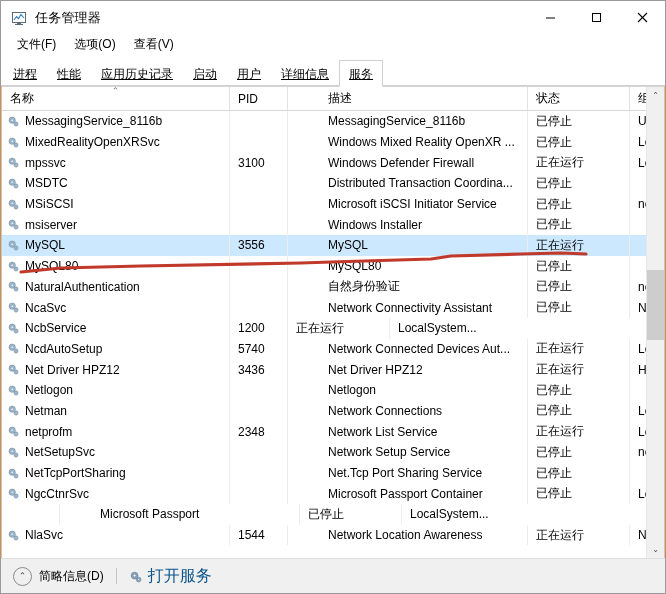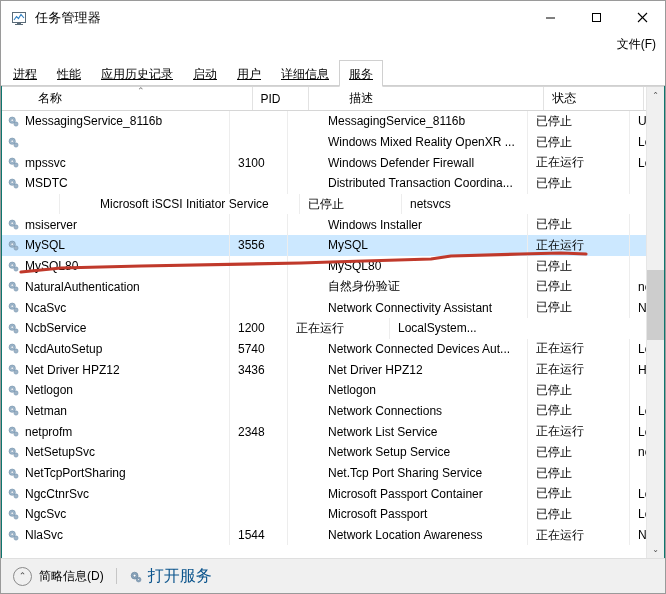--- a/index.html
+++ b/index.html
@@ -7,21 +7,21 @@
     width:666px;height:594px;overflow:hidden;
     background:#ffffff;
     font-family:"Liberation Sans","DejaVu Sans",sans-serif;
     font-size:12px;color:#000;
     -webkit-font-smoothing:antialiased;
   }
   .window{
     position:absolute;inset:0;
     border:1px solid #9a9a9a;
     box-sizing:border-box;
-    background:#0f766e;
+    background:#fdba74;
     display:flex;flex-direction:column;
   }
   
   .titlebar{
     height:33px;min-height:33px;
     background:#ffffff;
     display:flex;align-items:center;
     position:relative;
   }
   .title-icon{
@@ -32,21 +32,21 @@
   .title-text{font-size:13px;color:#000;letter-spacing:.2px;}
   .wincontrols{position:absolute;right:0;top:0;height:33px;display:flex;}
   .wc{
     width:46px;height:33px;display:flex;align-items:center;justify-content:center;
     background:#ffffff;
   }
   .wc svg{display:block;}
   
   .menubar{
     height:22px;min-height:22px;background:#ffffff;
-    display:flex;align-items:flex-end;padding-left:7px;flex-direction:column;
+    display:flex;align-items:flex-start;padding-left:7px;
   }
   .menu-item{
     padding:2px 9px;font-size:12px;color:#000;white-space:nowrap;
   }
   
   .tabstrip{
     height:30px;min-height:30px;background:#ffffff;
     display:flex;align-items:flex-end;padding-left:2px;
     position:relative;
     text-decoration:underline;
@@ -65,21 +65,21 @@
     height:27px;line-height:26px;margin-bottom:-1px;
   }
   
   .listwrap{
     flex:1;margin:0 1px 0 1px;background:#ffffff;
     border-top:1px solid #d6d6d6;
     display:flex;flex-direction:column;position:relative;overflow:hidden;
   }
   .headerrow{
     height:23px;min-height:23px;display:flex;background:#ffffff;
-    border-bottom:1px solid #d6d6d6;position:relative;padding-left:28px;
+    border-bottom:1px solid #d6d6d6;position:relative;
   }
   .hcell{
     display:flex;align-items:center;font-size:12px;color:#000;
     padding-left:8px;box-sizing:border-box;position:relative;
     border-right:1px solid #e2e2e2;height:100%;
   }
   .hcell .sortmark{
     position:absolute;left:50%;top:0px;transform:translateX(-50%);
     font-size:9px;color:#777;line-height:9px;
   }
@@ -234,20 +234,21 @@
         <div class="row">
           <div class="cell c-name">
             <span class="svc-icon">
               <svg width="13" height="13" viewBox="0 0 14 14">
                 <circle cx="5.6" cy="5.6" r="3.4" fill="#9fb8cd" stroke="#6a87a1" stroke-width="0.6"></circle>
                 <circle cx="5.6" cy="5.6" r="1.35" fill="#ffffff" stroke="#6a87a1" stroke-width="0.6"></circle>
                 <circle cx="9.7" cy="9.7" r="2.3" fill="#9fb8cd" stroke="#6a87a1" stroke-width="0.5"></circle>
                 <circle cx="9.7" cy="9.7" r="0.85" fill="#ffffff" stroke="#6a87a1" stroke-width="0.5"></circle>
               </svg>
             </span>
+            <span>MixedRealityOpenXRSvc</span>
           </div>
           <div class="cell c-pid"></div>
           <div class="cell c-desc">Windows Mixed Reality OpenXR ...</div>
           <div class="cell c-status">已停止</div>
           <div class="cell c-group">LocalSystem...</div>
         </div>
         <div class="row">
           <div class="cell c-name">
             <span class="svc-icon">
               <svg width="13" height="13" viewBox="0 0 14 14">
@@ -275,20 +276,31 @@
               </svg>
             </span>
             <span>MSDTC</span>
           </div>
           <div class="cell c-pid"></div>
           <div class="cell c-desc">Distributed Transaction Coordina...</div>
           <div class="cell c-status">已停止</div>
           <div class="cell c-group"></div>
         </div>
         <div class="row">
+          <div class="cell c-name">
+            <span class="svc-icon">
+              <svg width="13" height="13" viewBox="0 0 14 14">
+                <circle cx="5.6" cy="5.6" r="3.4" fill="#9fb8cd" stroke="#6a87a1" stroke-width="0.6"></circle>
+                <circle cx="5.6" cy="5.6" r="1.35" fill="#ffffff" stroke="#6a87a1" stroke-width="0.6"></circle>
+                <circle cx="9.7" cy="9.7" r="2.3" fill="#9fb8cd" stroke="#6a87a1" stroke-width="0.5"></circle>
+                <circle cx="9.7" cy="9.7" r="0.85" fill="#ffffff" stroke="#6a87a1" stroke-width="0.5"></circle>
+              </svg>
+            </span>
+            <span>MSiSCSI</span>
+          </div>
           <div class="cell c-pid"></div>
           <div class="cell c-desc">Microsoft iSCSI Initiator Service</div>
           <div class="cell c-status">已停止</div>
           <div class="cell c-group">netsvcs</div>
         </div>
         <div class="row">
           <div class="cell c-name">
             <span class="svc-icon">
               <svg width="13" height="13" viewBox="0 0 14 14">
                 <circle cx="5.6" cy="5.6" r="3.4" fill="#9fb8cd" stroke="#6a87a1" stroke-width="0.6"></circle>
@@ -518,31 +530,20 @@
               </svg>
             </span>
             <span>NgcCtnrSvc</span>
           </div>
           <div class="cell c-pid"></div>
           <div class="cell c-desc">Microsoft Passport Container</div>
           <div class="cell c-status">已停止</div>
           <div class="cell c-group">LocalService...</div>
         </div>
         <div class="row">
-          <div class="cell c-name">
-            <span class="svc-icon">
-              <svg width="13" height="13" viewBox="0 0 14 14">
-                <circle cx="5.6" cy="5.6" r="3.4" fill="#9fb8cd" stroke="#6a87a1" stroke-width="0.6"></circle>
-                <circle cx="5.6" cy="5.6" r="1.35" fill="#ffffff" stroke="#6a87a1" stroke-width="0.6"></circle>
-                <circle cx="9.7" cy="9.7" r="2.3" fill="#9fb8cd" stroke="#6a87a1" stroke-width="0.5"></circle>
-                <circle cx="9.7" cy="9.7" r="0.85" fill="#ffffff" stroke="#6a87a1" stroke-width="0.5"></circle>
-              </svg>
-            </span>
-            <span>NgcSvc</span>
-          </div>
           <div class="cell c-pid"></div>
           <div class="cell c-desc">Microsoft Passport</div>
           <div class="cell c-status">已停止</div>
           <div class="cell c-group">LocalSystem...</div>
         </div>
         <div class="row">
           <div class="cell c-name">
             <span class="svc-icon">
               <svg width="13" height="13" viewBox="0 0 14 14">
                 <circle cx="5.6" cy="5.6" r="3.4" fill="#9fb8cd" stroke="#6a87a1" stroke-width="0.6"></circle>

